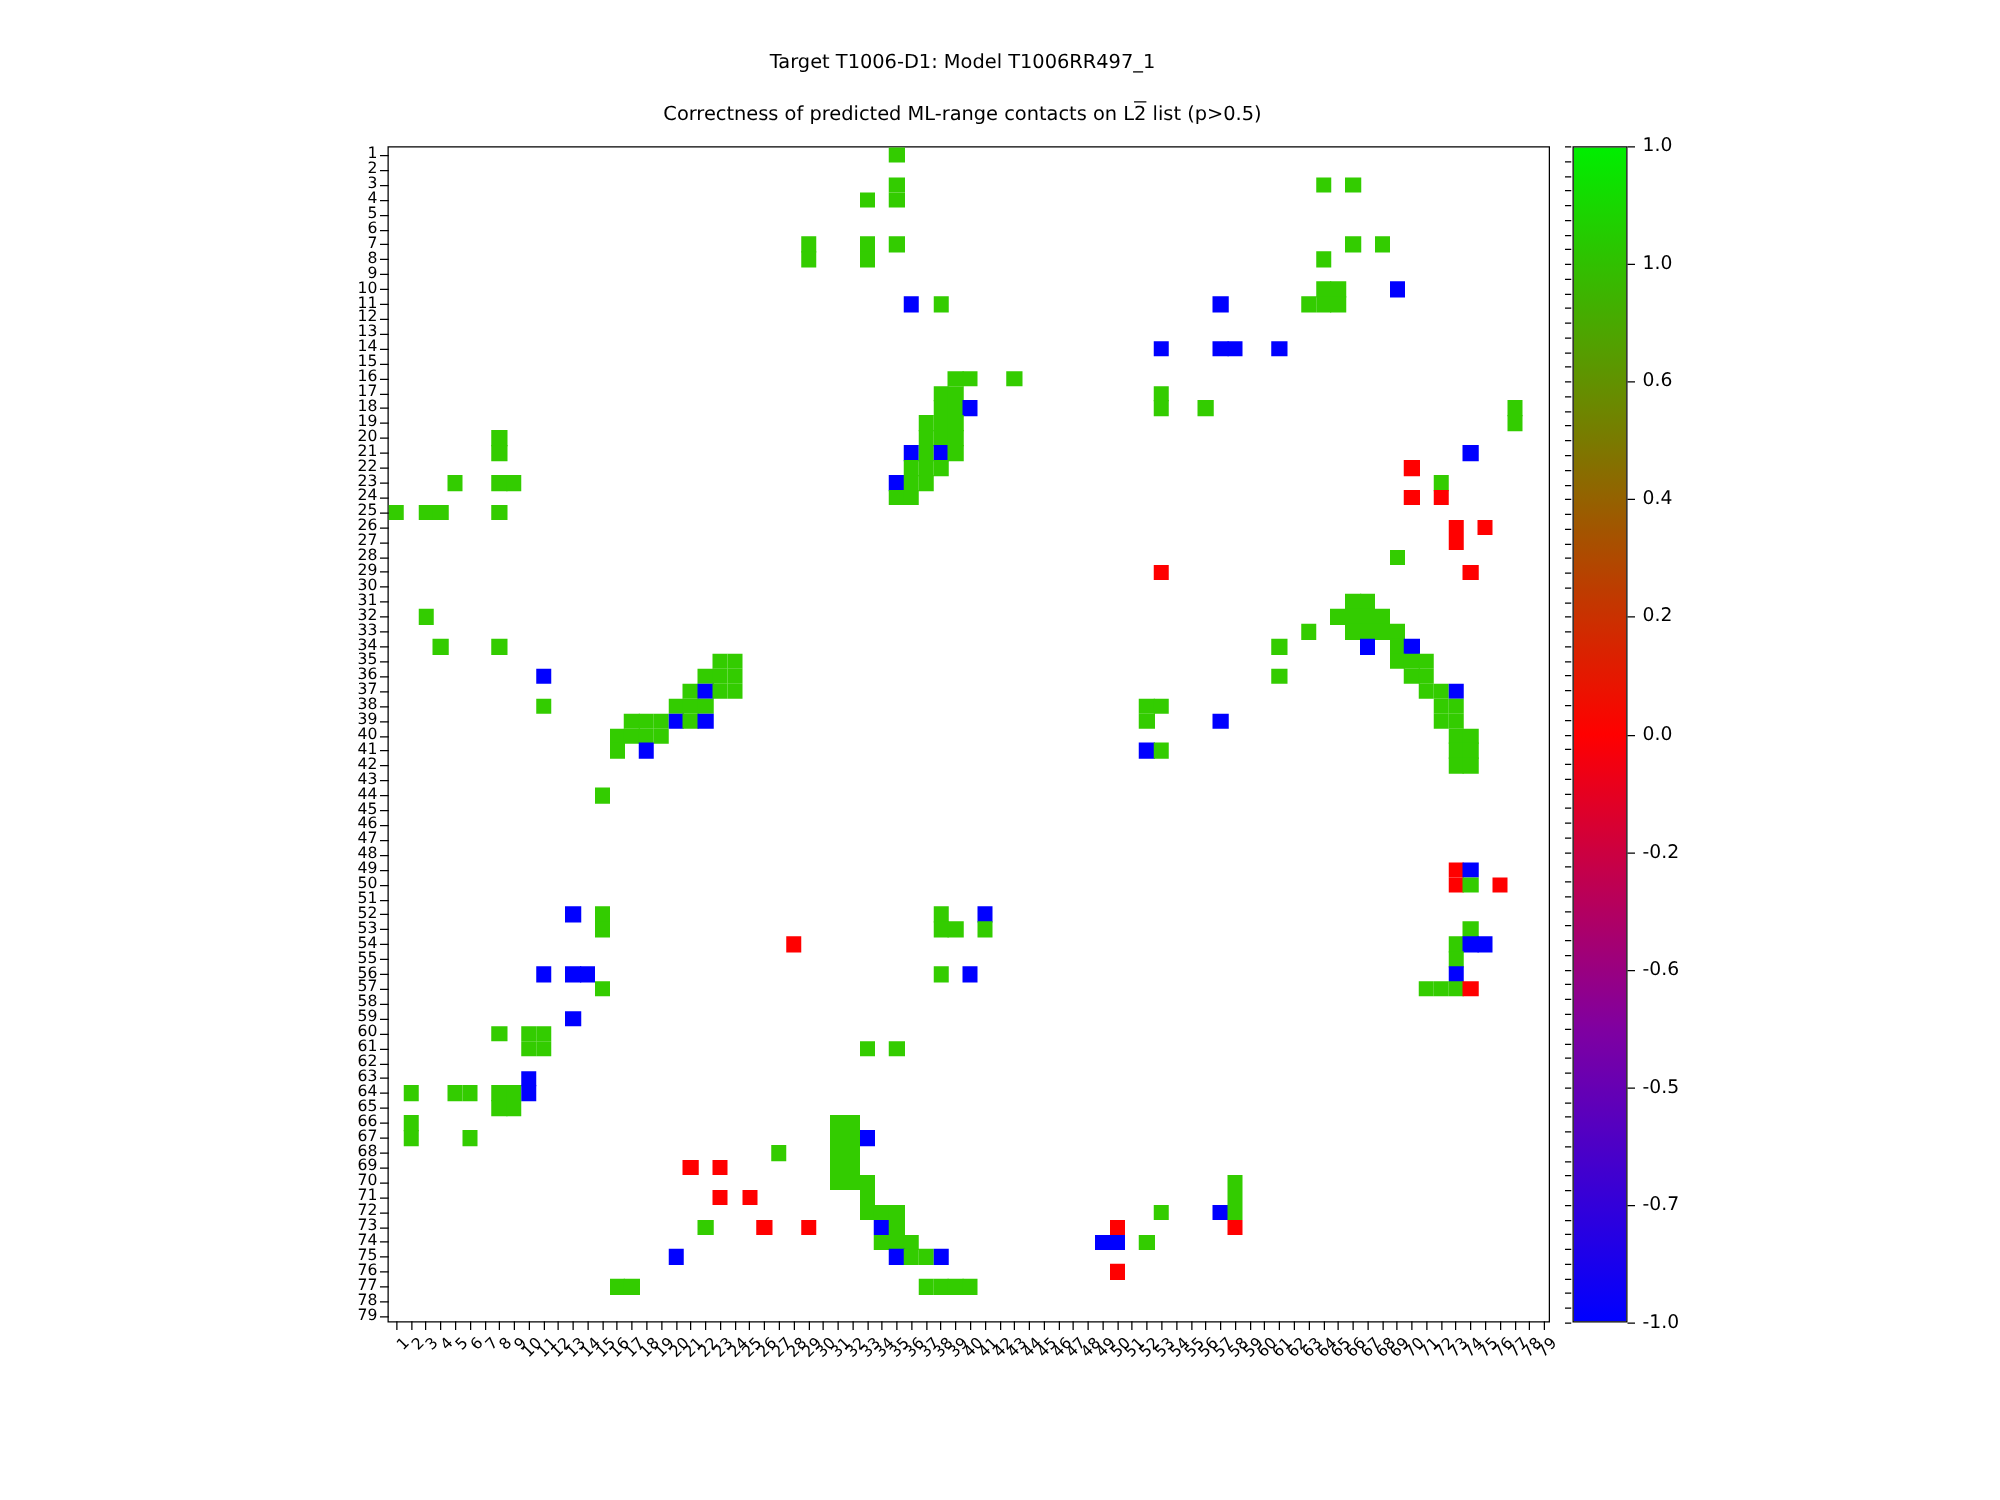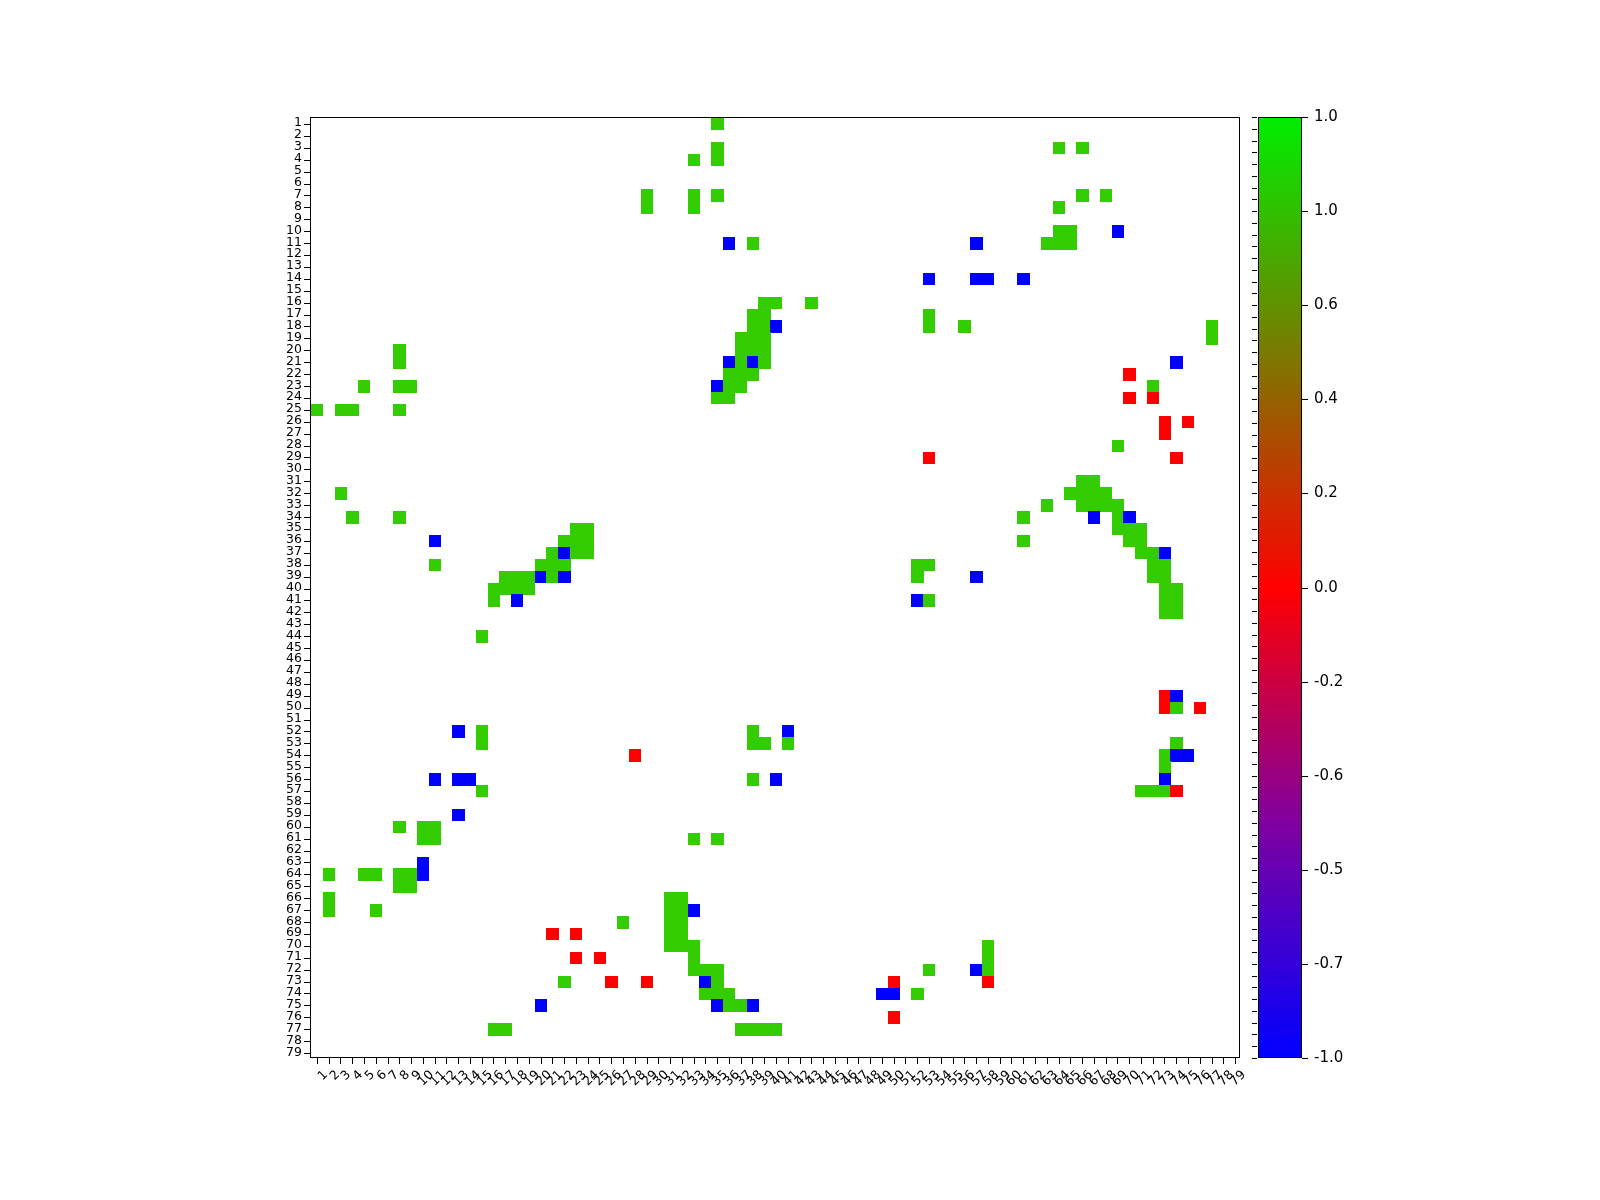--- a/index.html
+++ b/index.html
@@ -51,20 +51,22 @@
   .cbtick{position:absolute;left:44px;width:6px;height:0;border-top:1.1px solid #000;}
   .cbminor{position:absolute;left:-6px;width:5px;height:0;border-top:1px solid #000;}
   .cblab{position:absolute;left:56px;font-size:15px;line-height:15px;white-space:nowrap;}
 </style>
 </head>
 <body>
 
 <div id="figure">
 
   <div class="suptitle">
+    <div>Target T1006-D1: Model T1006RR497_1</div>
+    <div><span>Correctness of predicted ML-range contacts on L</span><span class="ovl">2</span><span> list (p&gt;0.5)</span></div>
   </div>
 
 
   <div id="plot">
     <div id="cells">
         <div class="cell" title="FN (1,35)" style="left: 400.253px; top: 0px; width: 12.3222px; height: 12.4614px; background: rgb(51, 204, 0);"></div>
         <div class="cell" title="FN (3,35)" style="left: 400.253px; top: 23.8228px; width: 12.3222px; height: 12.4614px; background: rgb(51, 204, 0);"></div>
         <div class="cell" title="FN (3,64)" style="left: 741.646px; top: 23.8228px; width: 12.3222px; height: 12.4614px; background: rgb(51, 204, 0);"></div>
         <div class="cell" title="FN (3,66)" style="left: 765.19px; top: 23.8228px; width: 12.3222px; height: 12.4614px; background: rgb(51, 204, 0);"></div>
         <div class="cell" title="FN (4,33)" style="left: 376.709px; top: 35.7342px; width: 12.3222px; height: 12.4614px; background: rgb(51, 204, 0);"></div>

